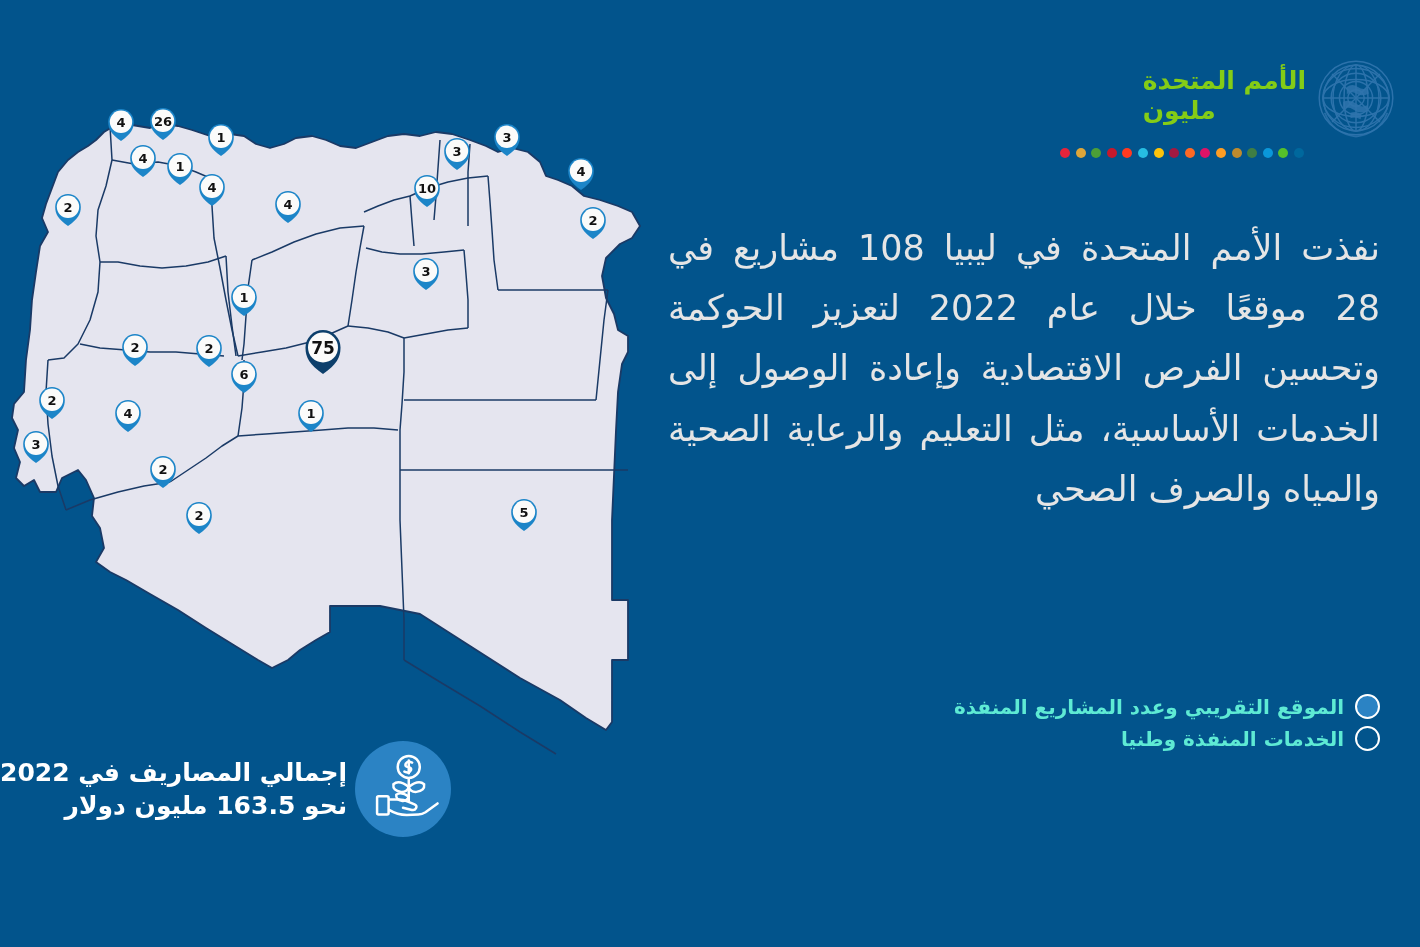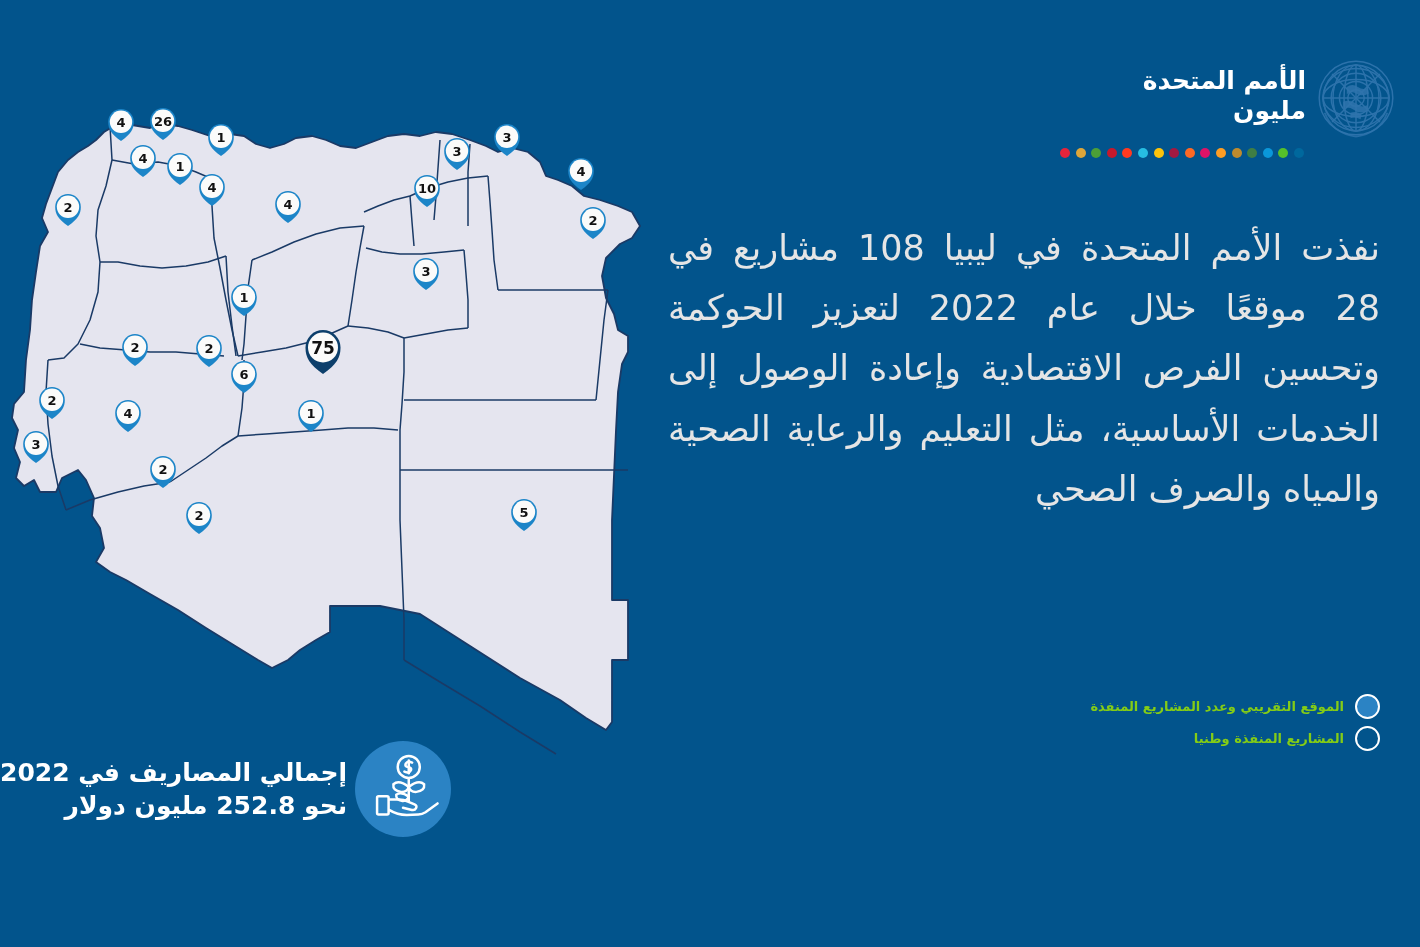--- a/index.html
+++ b/index.html
@@ -38,22 +38,22 @@
     position: absolute;
     right: 18px;
     top: 52px;
     width: 420px;
     height: 120px;
   }
   #un-wordmark {
     position: absolute;
     right: 96px;
     top: 14px;
-    text-align: right;
-    color: #ffffff;
+    text-align: left;
+    color: #84cc16;
     font-weight: bold;
     font-size: 25px;
     line-height: 1.18;
     letter-spacing: 0.5px;
     white-space: nowrap;
   }
   #un-emblem {
     position: absolute;
     right: 0px;
     top: 0px;
@@ -115,22 +115,22 @@
   }
   .legend-swatch.filled {
     background: #2b83c4;
     border: 2.5px solid #ffffff;
   }
   .legend-swatch.outline {
     background: transparent;
     border: 2.5px solid #ffffff;
   }
   .legend-text {
-    color: #84cc16;
-    font-size: 13px;
+    color: #5eead4;
+    font-size: 20px;
     font-weight: bold;
     letter-spacing: 0.8px;
     white-space: nowrap;
   }
 
   
   #expenditure {
     position: absolute;
     left: 0px;
     top: 733px;
@@ -515,28 +515,28 @@
 
   <div id="body-text">نفذت الأمم المتحدة في ليبيا  108 مشاريع في 28 موقعًا خلال عام 2022 لتعزيز الحوكمة وتحسين الفرص الاقتصادية وإعادة الوصول إلى الخدمات الأساسية، مثل التعليم والرعاية الصحية والمياه والصرف الصحي</div>
 
   <div id="legend">
     <div class="legend-row">
       <span class="legend-swatch filled"></span>
       <span class="legend-text">الموقع التقريبي وعدد المشاريع المنفذة</span>
     </div>
     <div class="legend-row">
       <span class="legend-swatch outline"></span>
-      <span class="legend-text">المشاريع المنفذة وطنيا</span>
+      <span class="legend-text">الخدمات المنفذة وطنيا</span>
     </div>
   </div>
 
   <div id="expenditure">
     <div id="expenditure-text">
       <div>إجمالي المصاريف في 2022</div>
-      <div>نحو 252.8 مليون دولار</div>
+      <div>نحو 163.5 مليون دولار</div>
     </div>
     <svg id="money-icon" viewBox="0 0 100 100">
       <circle cx="50" cy="50" r="50" fill="#2b83c4"></circle>
       <g fill="none" stroke="#ffffff" stroke-width="2.6" stroke-linecap="round" stroke-linejoin="round">
 
         <circle cx="56" cy="27" r="11.5"></circle>
         <path d="M59.5,22.5 q-5,-2.2 -6.6,1.1 q-1.4,3 2.6,3.6 q4,0.6 2.6,3.6 q-1.6,3.3 -6.6,1.1"></path>
         <path d="M56,20.2 L56,33.6"></path>
 
         <path d="M56,38.8 L56,62"></path>

